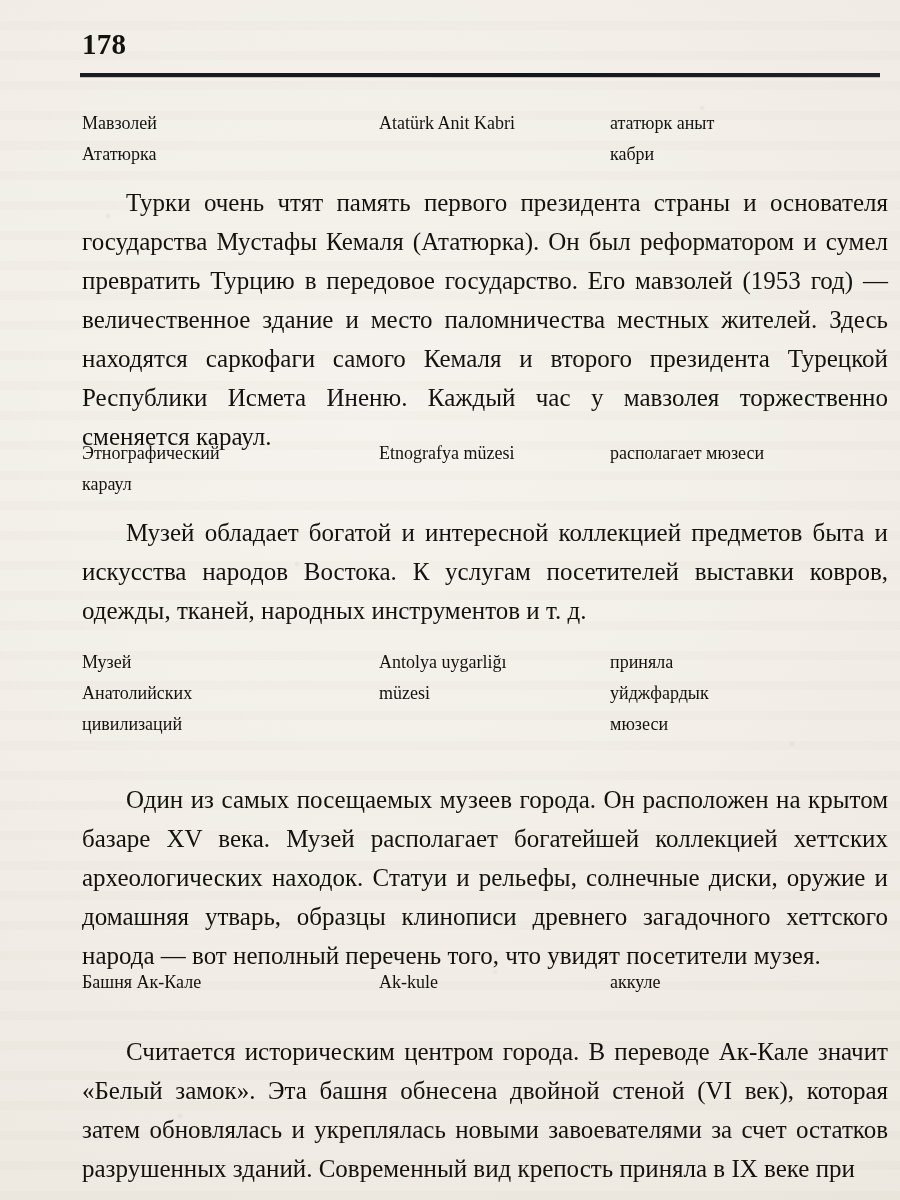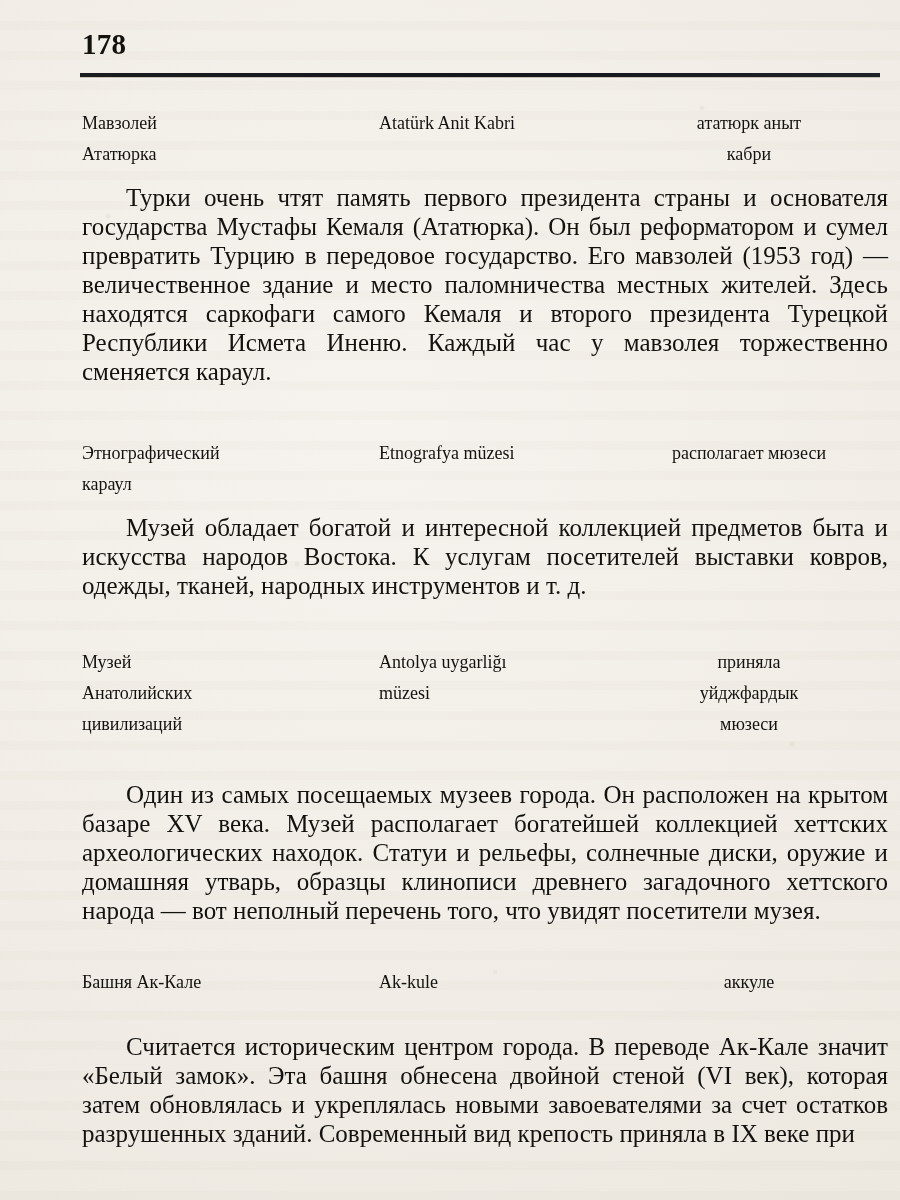--- a/index.html
+++ b/index.html
@@ -111,27 +111,27 @@
   }
   .entry .cell {
     position: absolute;
     top: 0;
     font-size: 18px;
     line-height: 31px;
     white-space: pre-line;
   }
   .entry .c1 { left: 0px;   width: 270px; }
   .entry .c2 { left: 275px; width: 250px; margin-left: 22px; }
-  .entry .c3 { left: 528px; width: 278px; text-align: center; }
+  .entry .c3 { left: 528px; width: 278px; }
 
   
   .para {
     margin: 0;
     font-size: 25px;
-    line-height: 29px;
+    line-height: 39px;
     text-align: justify;
     text-justify: inter-word;
     text-indent: 44px;
     hyphens: manual;
   }
   .para.cut {
     
     text-align: justify;
   }
 

